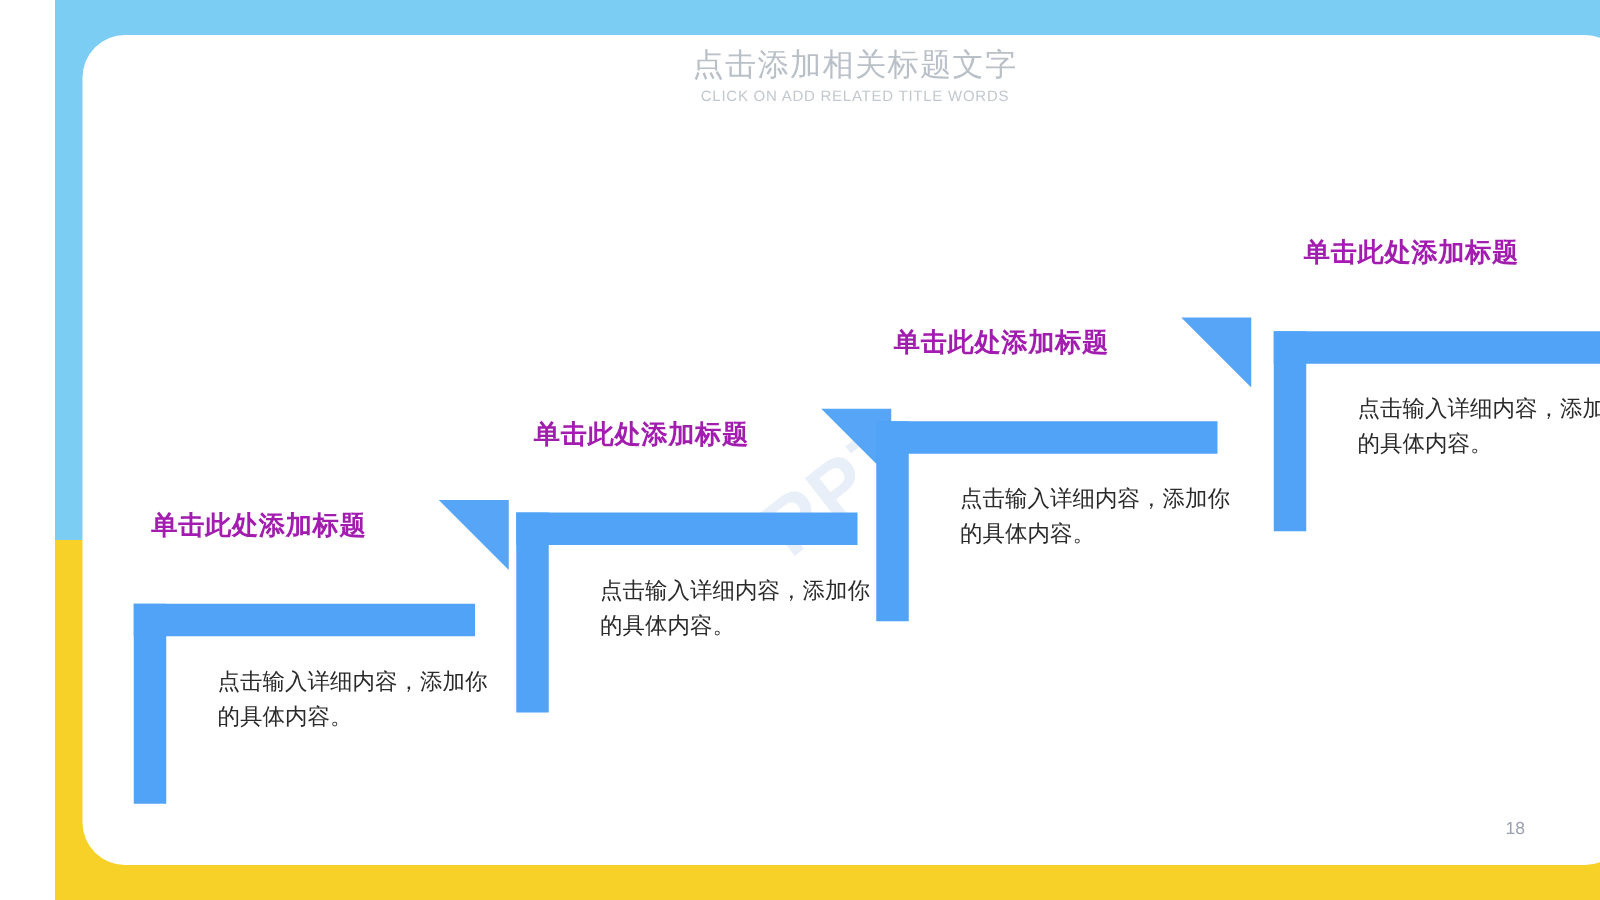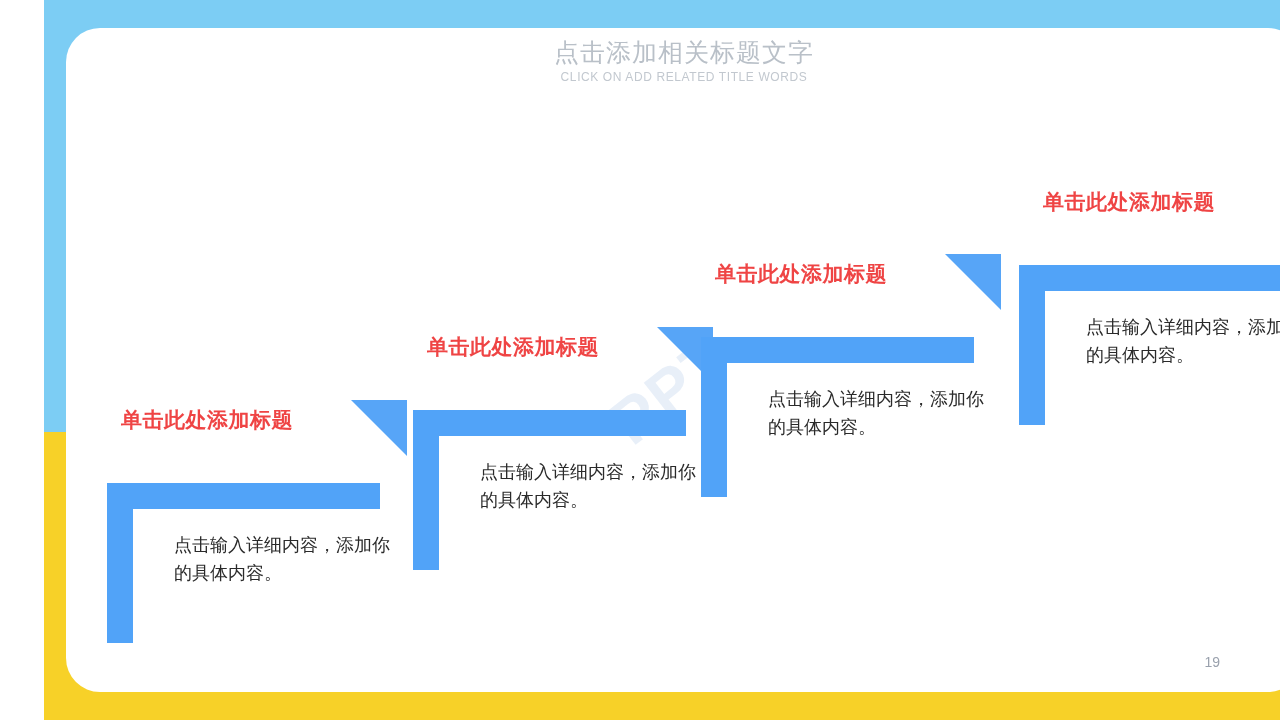--- a/index.html
+++ b/index.html
@@ -98,21 +98,21 @@
   
   .step {
     position: absolute;
     width: 300px;
   }
   .step-title {
     position: absolute;
     left: 14px; top: 0;
     font-size: 21px;
     font-weight: bold;
-    color: #ef4444;
+    color: #a21caf;
     white-space: nowrap;
     letter-spacing: 0.5px;
   }
   
   .step-tri {
     position: absolute;
     top: 0px;
     width: 0; height: 0;
     border-left: 56px solid transparent;
     border-top: 56px solid #57a5f7;
@@ -190,16 +190,16 @@
       <div class="step-body" style="left:67px; top:125px;">点击输入详细内容，添加你的具体内容。</div>
     </div>
 
     <div class="step" style="left:923px; top:160px;">
       <div class="step-title" style="left:54px;">单击此处添加标题</div>
       <div class="bracket-top" style="left:30px; top:77px; width:273px;"></div>
       <div class="bracket-left" style="left:30px; top:77px; height:160px;"></div>
       <div class="step-body" style="left:97px; top:125px;">点击输入详细内容，添加你的具体内容。</div>
     </div>
 
-    <div class="page-num">19</div>
+    <div class="page-num">18</div>
 
   </div>
 </div>
 
 </body></html>

